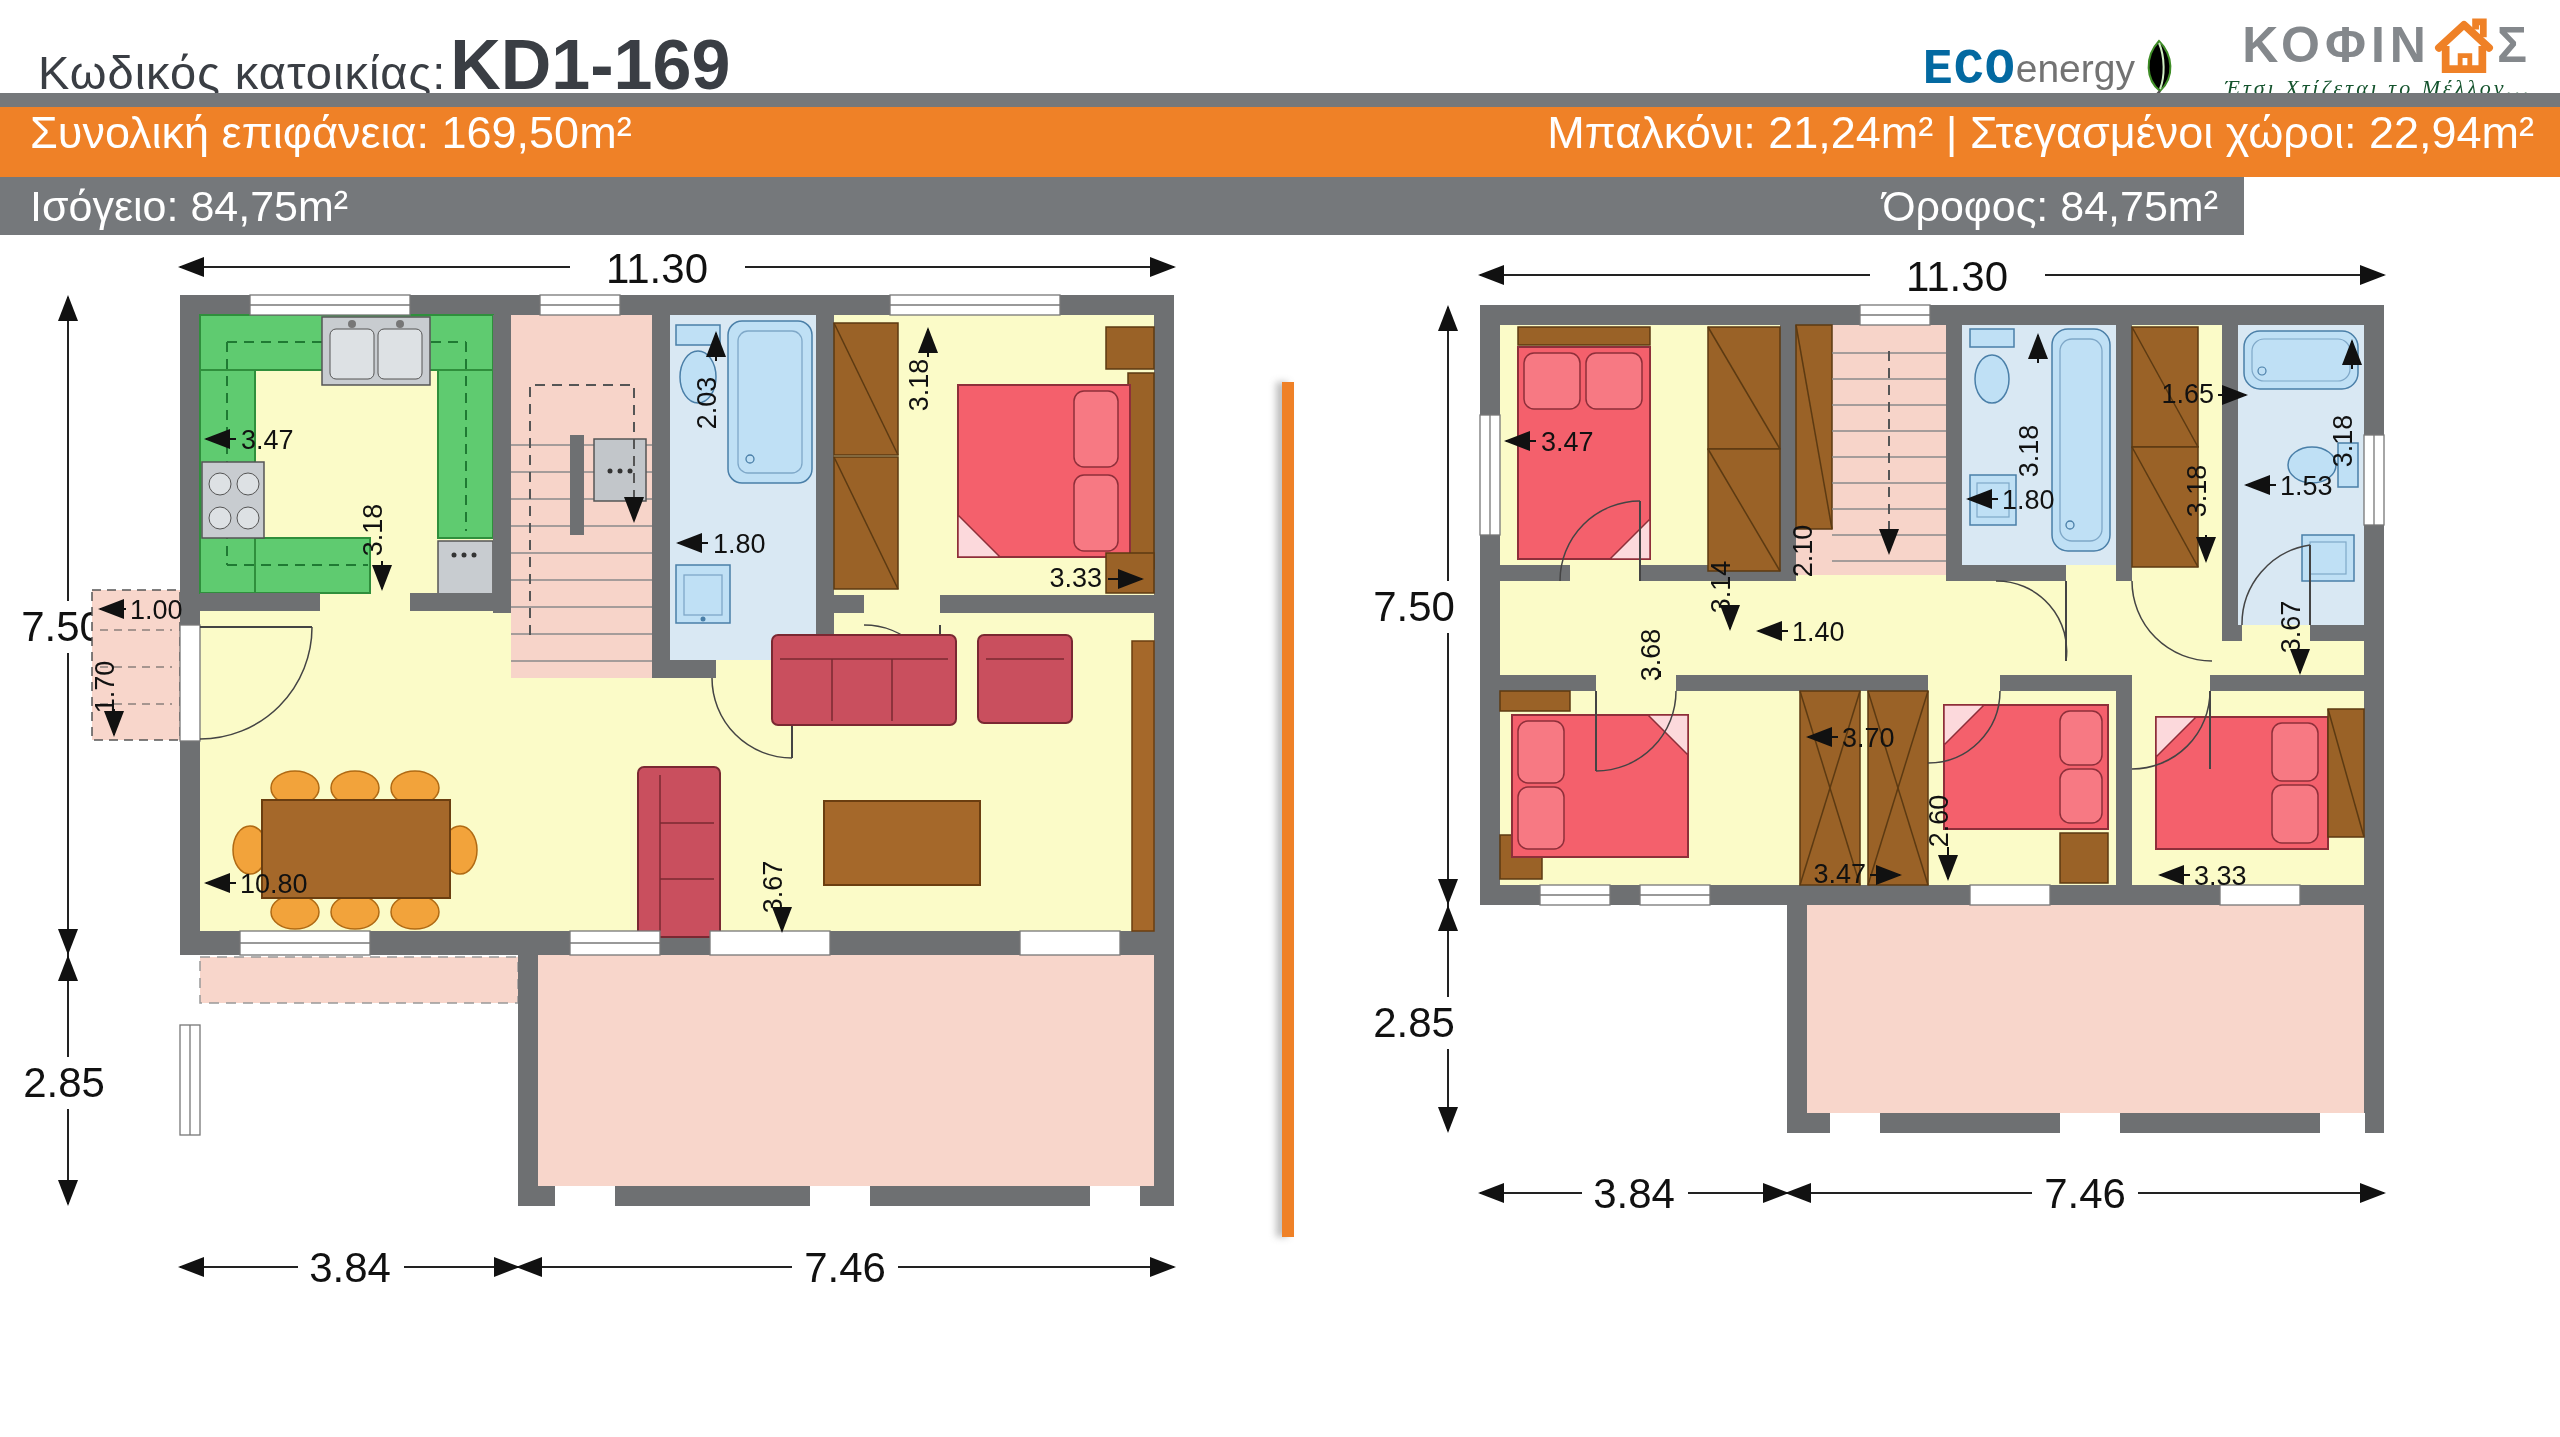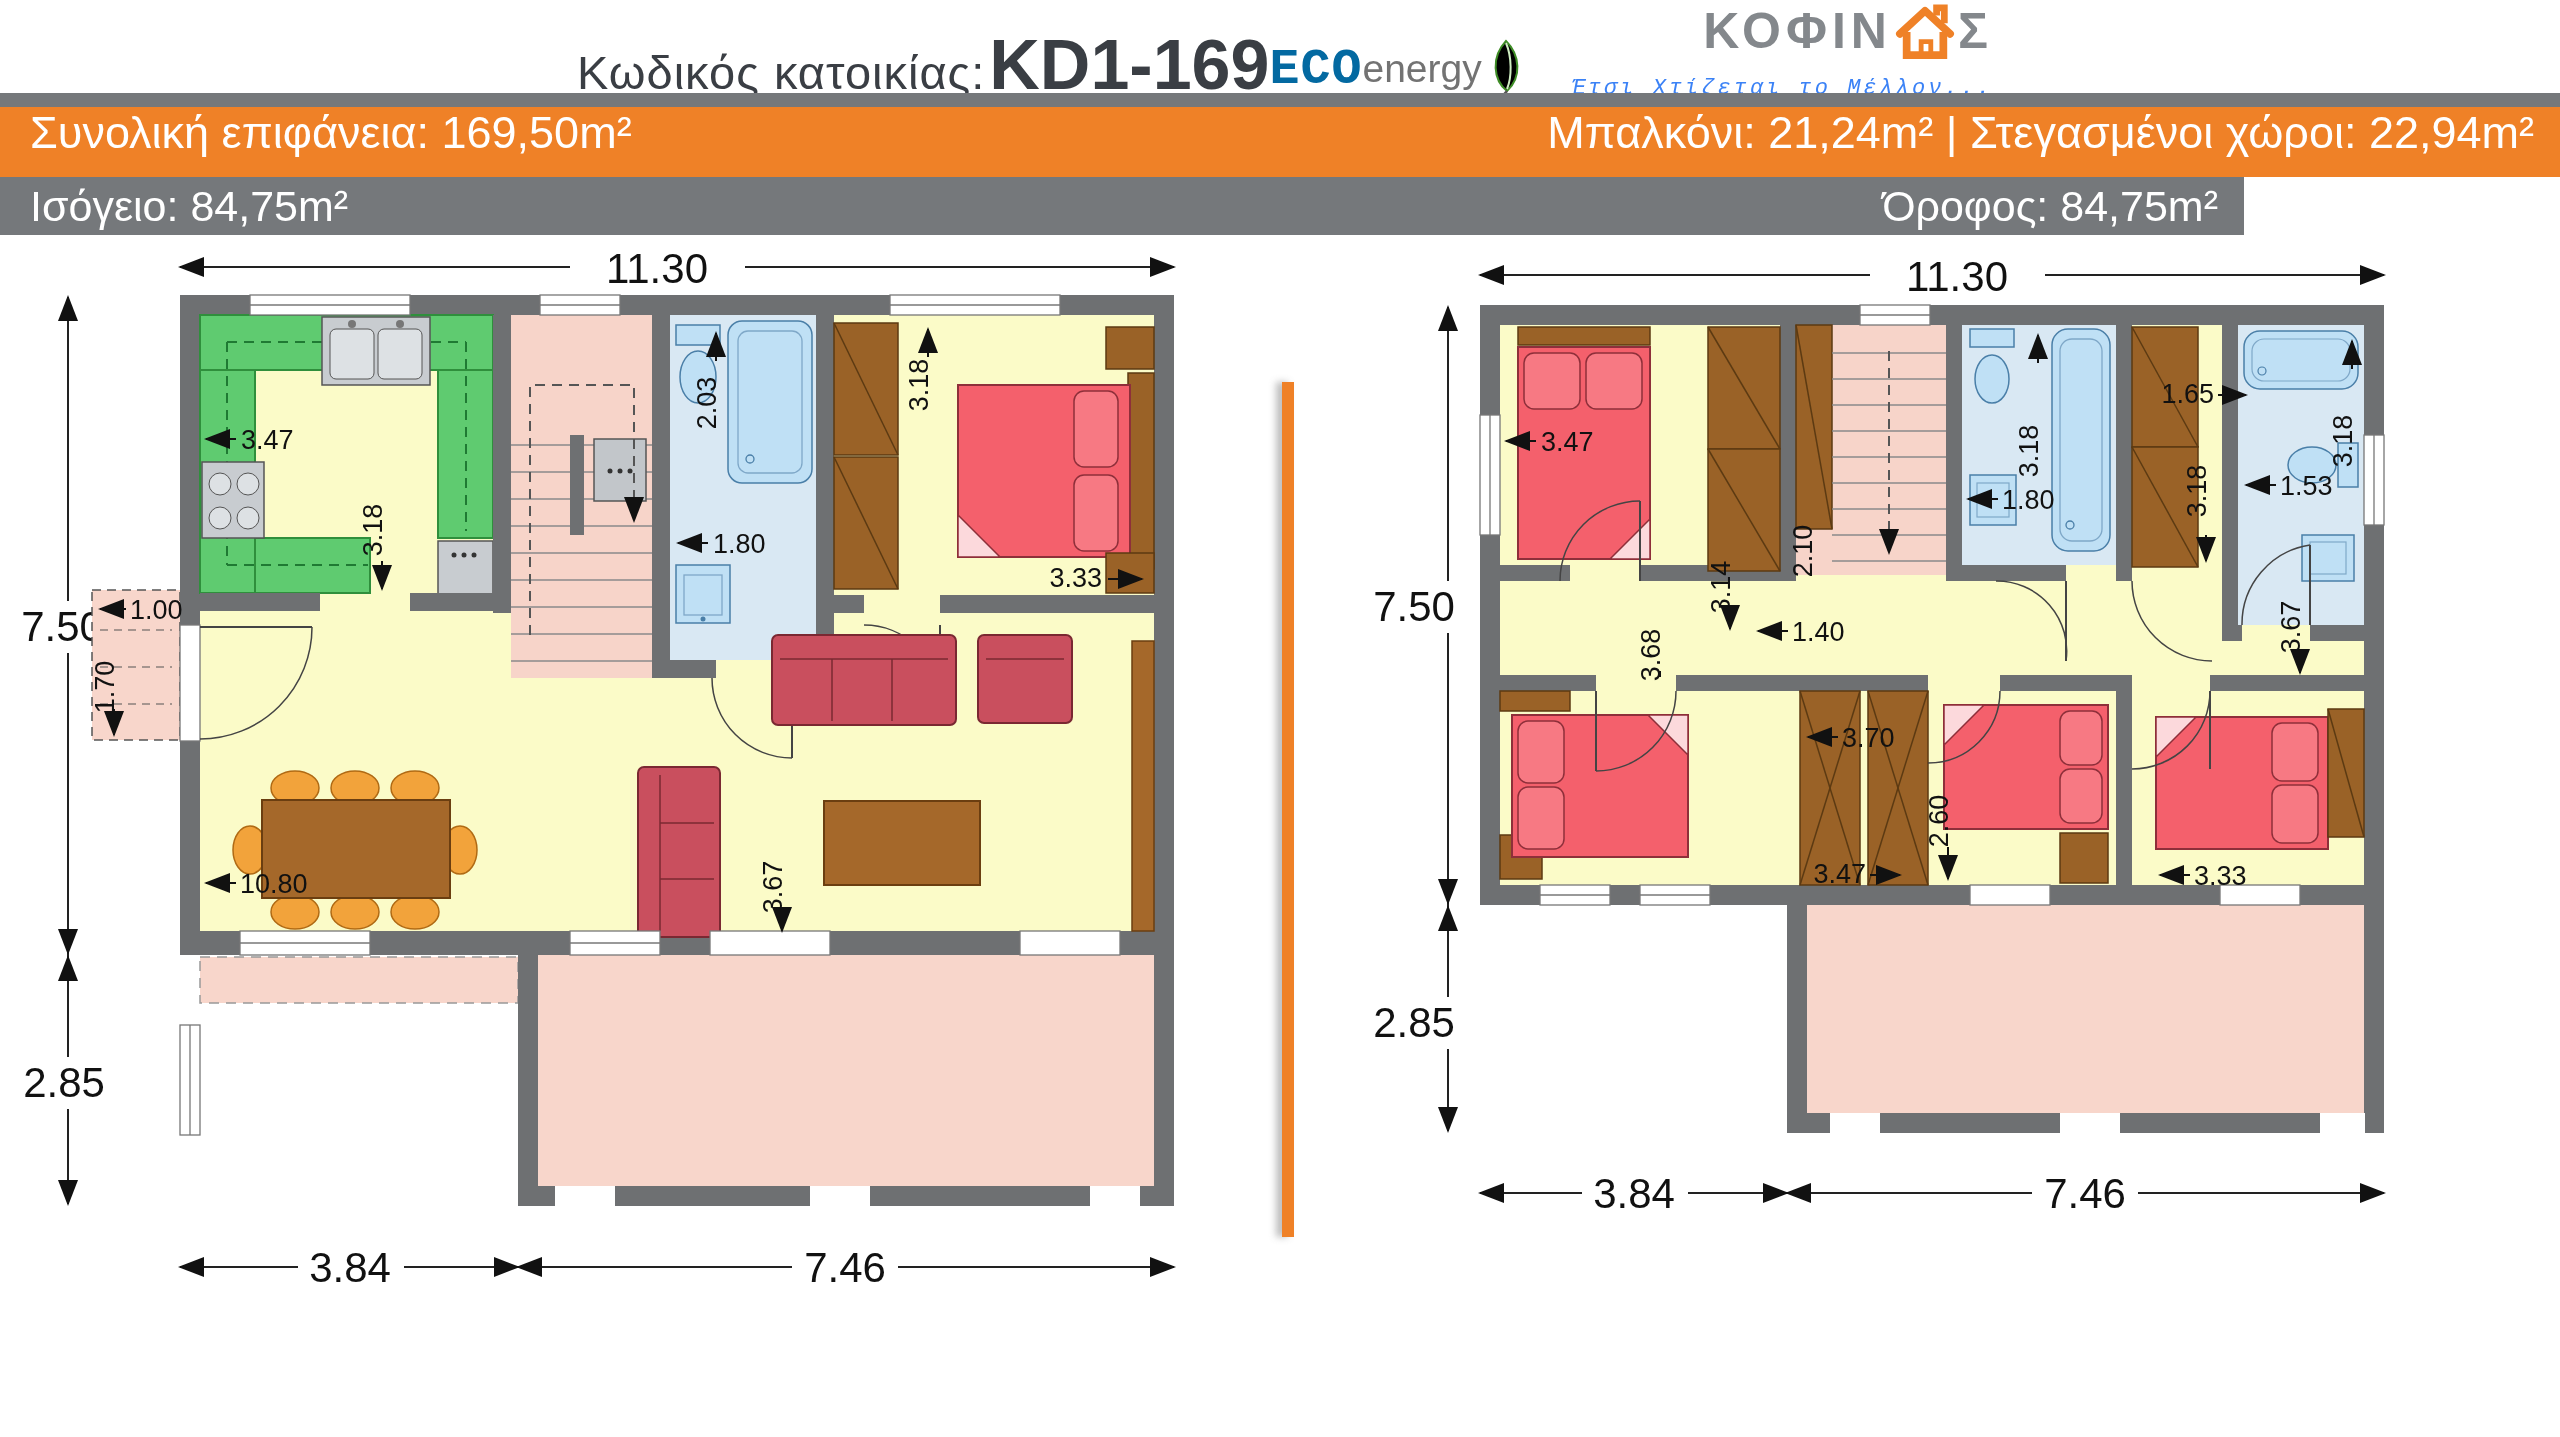--- a/index.html
+++ b/index.html
@@ -1,31 +1,31 @@
 <!DOCTYPE html>
 <html><head>
 <meta charset="utf-8">
 <style>
   html,body{margin:0;padding:0;background:#fff;}
   .stage{position:relative;width:2560px;height:1437px;background:#fff;overflow:hidden;
          font-family:"Liberation Sans",sans-serif;}
   
   .hdr{position:absolute;left:0;top:0;width:2560px;height:111px;background:#fff;
-       display:flex;align-items:flex-end;justify-content:center;}
+       display:flex;align-items:flex-end;justify-content:space-between;}
   .title{padding:0 0 6px 38px;white-space:nowrap;}
   .t1{font-size:47px;color:#3a3e44;letter-spacing:1px;}
   .t2{font-size:70px;font-weight:800;color:#3a3e44;letter-spacing:0px;margin-left:4px;}
   .logos{display:flex;align-items:flex-end;gap:46px;padding:0 28px 10px 0;}
   .eco{display:flex;align-items:center;height:64px;}
   .eco1{font-size:50px;font-weight:800;color:#0369a1;letter-spacing:1px;font-family:Liberation Mono, monospace;}
   .eco2{font-size:39px;font-weight:400;color:#737373;}
   .kof{display:flex;flex-direction:column;align-items:flex-end;}
   .kofname{display:flex;align-items:center;font-size:50px;font-weight:700;color:#84888c;letter-spacing:5px;}
-  .koftag{font-family:Liberation Mono, monospace;font-style:italic;font-size:22px;color:#3b82f6;
-          letter-spacing:3px;margin-top:16px;}
+  .koftag{font-family:Liberation Serif, serif;font-style:italic;font-size:22px;color:#14532d;
+          letter-spacing:3px;margin-top:1px;}
   
   .strip{position:absolute;left:0;top:93px;width:2560px;height:14px;background:#75787b;}
   .bar-orange{position:absolute;left:0;top:107px;width:2560px;height:70px;background:#ef8127;
       color:#fff;display:flex;justify-content:space-between;align-items:flex-start;
       font-size:45px;padding:0;box-sizing:border-box;}
   .bar-gray{position:absolute;left:0;top:177px;width:2244px;height:58px;background:#75787b;
       color:#fff;display:flex;justify-content:space-between;align-items:center;
       font-size:43px;box-sizing:border-box;}
   .bl{margin-left:30px;} .br{margin-right:26px;}
   

